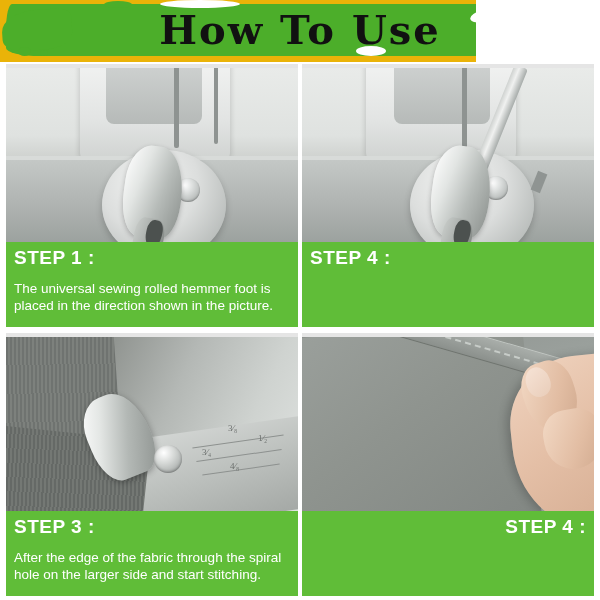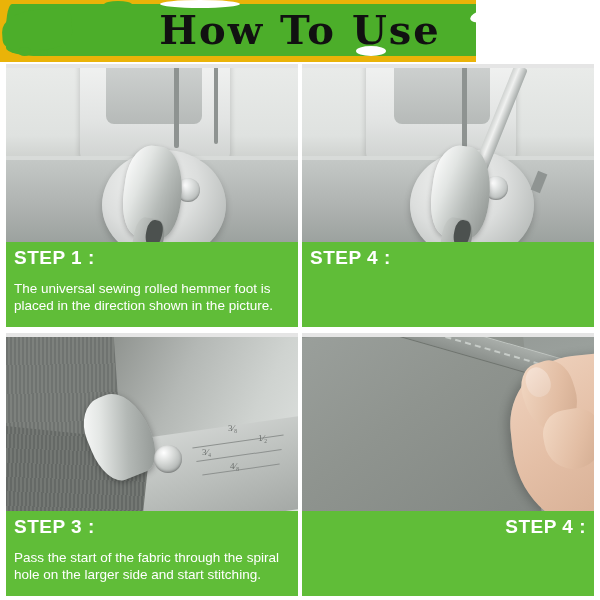--- a/index.html
+++ b/index.html
@@ -405,21 +405,21 @@
         <div class="p3-mark" style="left:196px;top:110px;">3⁄₄</div>
         <div class="p3-mark" style="left:224px;top:124px;">4⁄₈</div>
         <div class="p3-mark" style="left:252px;top:96px;text-align:center;">1⁄₂</div>
         <div class="p3-fabric"></div>
         <div class="p3-fabric2"></div>
         <div class="p3-cone"></div>
         <div class="p3-screw"></div>
       </div>
       <div class="caption">
         <div class="step-label">STEP 3 :</div>
-        <div class="step-text">Pass the start of the fabric through the spiral hole on the larger side and start stitching.</div>
+        <div class="step-text">After the edge of the fabric through the spiral hole on the larger side and start stitching.</div>
       </div>
     </div>
 
     <div class="cell c4">
       <div class="photo">
         <div class="p4-bg"></div>
         <div class="p4-fabric"></div>
         <div class="p4-hem"></div>
         <div class="p4-stitch"></div>
         <div class="p4-hand"></div>

